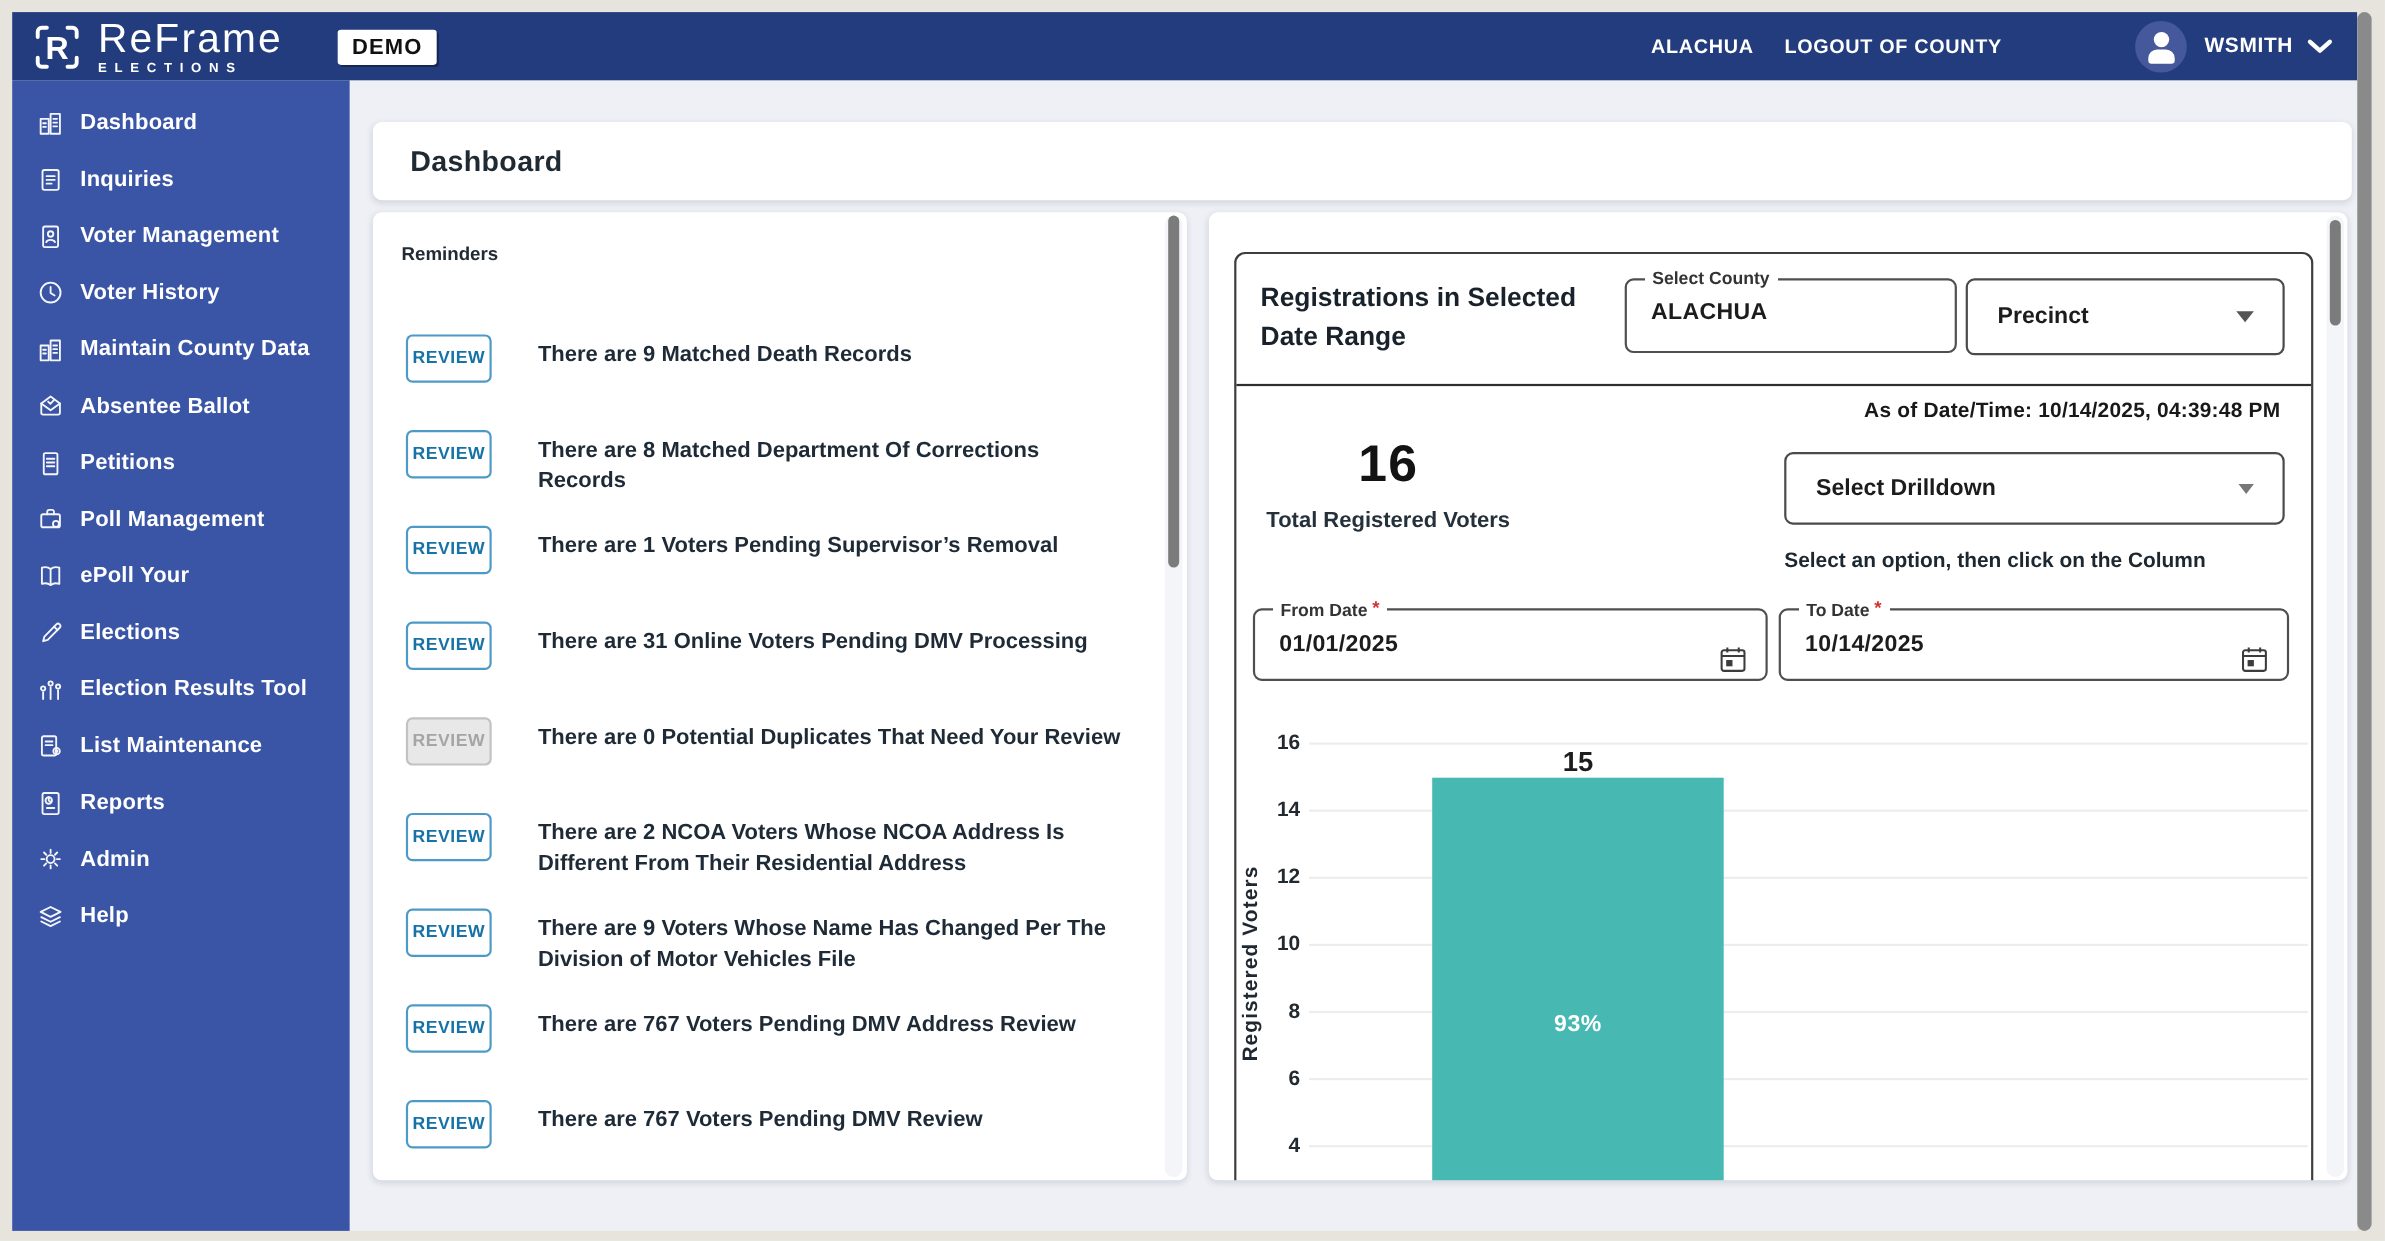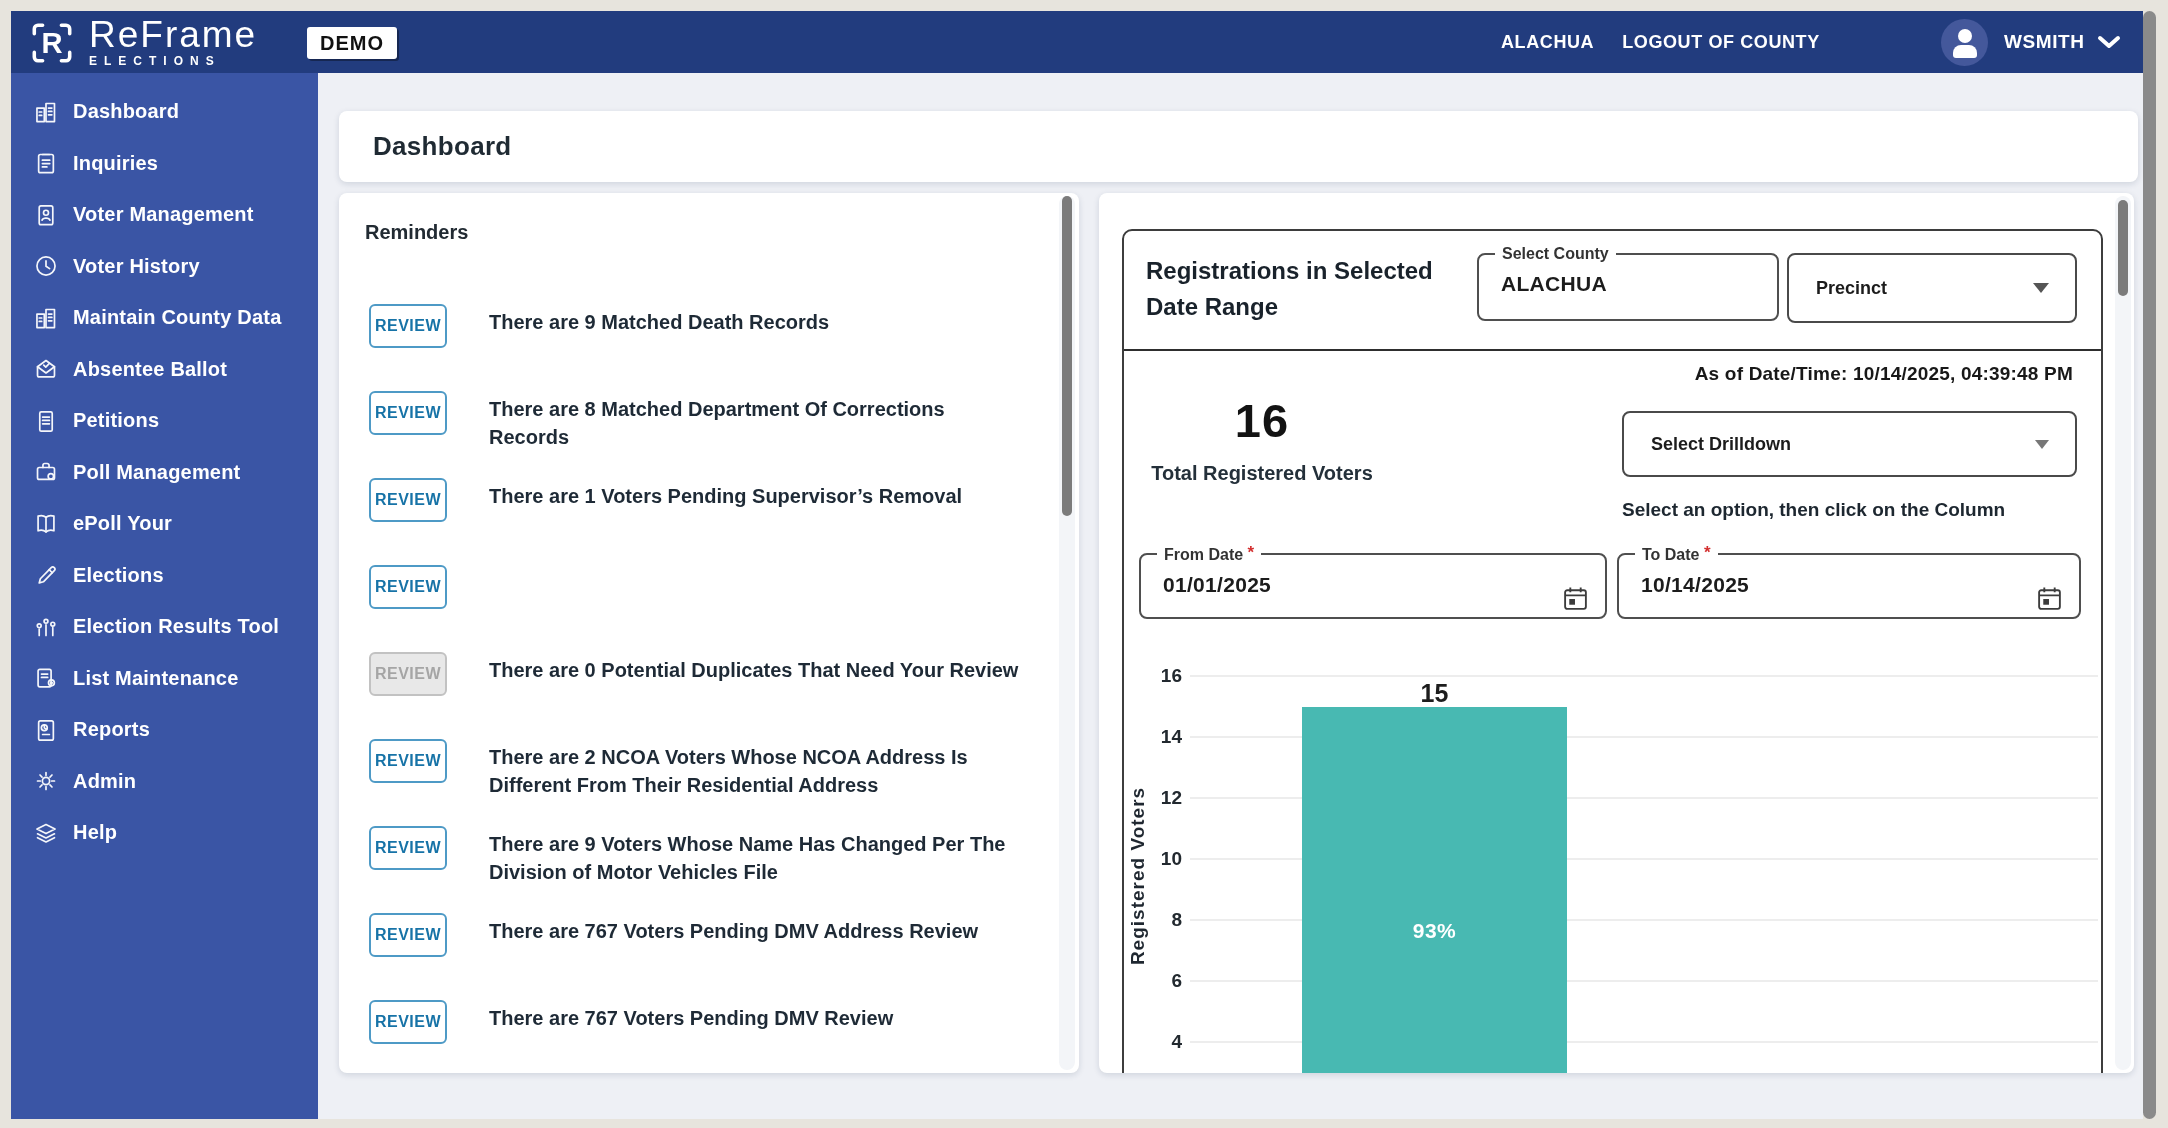--- a/index.html
+++ b/index.html
@@ -39,21 +39,21 @@
   .side-item .lbl{margin-left:14px;font-size:20px;font-weight:700;letter-spacing:.2px;white-space:nowrap;}
 
   
   .main{position:absolute;left:307px;top:62px;right:0;bottom:0;background:#eef0f5;}
   .card{background:#fff;border-radius:8px;box-shadow:0 2px 6px rgba(20,40,80,.14);position:absolute;}
   .title-card{left:21px;top:38px;width:1799px;height:71px;display:flex;align-items:center;}
   .page-title{margin-left:34px;font-size:26px;font-weight:700;color:#1f2a33;letter-spacing:.3px;}
 
   
   .rem-card{left:21px;top:120px;width:740px;height:880px;overflow:hidden;}
-  .rem-title{position:absolute;left:26px;top:28px;font-size:20px;font-weight:600;color:#222b33;}
+  .rem-title{position:absolute;left:26px;top:28px;font-size:17px;font-weight:600;color:#222b33;}
   .rem-row{position:absolute;left:30px;display:flex;align-items:flex-start;height:87px;}
   .review-btn{
     width:78px;height:44px;flex:0 0 auto;border-radius:6px;background:#fff;
     border:2px solid #4e9ac6;color:#1773a7;font-size:16px;font-weight:700;letter-spacing:.5px;
     display:flex;align-items:center;justify-content:center;cursor:pointer;
     font-family:"Liberation Sans","DejaVu Sans",sans-serif;
   }
   .review-btn.disabled{background:#e8e8e8;border-color:#c2c2c2;color:#a5a5a5;cursor:default;}
   .rem-text{margin-left:42px;max-width:540px;font-size:20px;font-weight:600;color:#1e2a36;line-height:28px;padding-top:4px;}
 
@@ -78,21 +78,21 @@
   .f-from{left:15px;top:312px;width:464px;height:72px;}
   .f-to{left:493px;top:312px;width:460px;height:72px;}
   .cal-icon{position:absolute;right:16px;top:21px;cursor:pointer;}
 
   .selectbox{
     position:absolute;border:2px solid #4a4a4a;border-radius:8px;background:#fff;
     display:flex;align-items:center;cursor:pointer;box-sizing:border-box;
   }
   .sel-precinct{left:663px;top:22px;width:290px;height:70px;}
   .sel-drill{left:498px;top:180px;width:455px;height:66px;}
-  .selectbox .slabel{margin-left:27px;font-size:18px;font-weight:600;color:#1c1c1c;}
+  .selectbox .slabel{margin-left:27px;font-size:21px;font-weight:600;color:#1c1c1c;}
   .caret{margin-left:auto;margin-right:26px;width:0;height:0;border-left:8px solid transparent;border-right:8px solid transparent;border-top:10px solid #555;}
   .sel-drill .caret{border-top-color:#777;border-left-width:7px;border-right-width:7px;border-top-width:9px;}
 
   .divider{position:absolute;left:0;right:0;top:118px;border-top:2px solid #2e2e2e;}
   .asof{position:absolute;right:28px;top:132px;font-size:19px;font-weight:600;color:#181818;letter-spacing:.2px;}
 
   .total-block{position:absolute;left:18px;top:162px;width:240px;text-align:center;}
   .total-value{font-size:47px;font-weight:700;color:#131313;letter-spacing:1px;}
   .total-label{margin-top:14px;font-size:20px;font-weight:600;color:#24303a;}
 
@@ -280,20 +280,21 @@
           <div class="rem-row" style="top: 198px;">
             <button class="review-btn">REVIEW</button>
             <div class="rem-text">There are 8 Matched Department Of Corrections Records</div>
           </div>
           <div class="rem-row" style="top: 285px;">
             <button class="review-btn">REVIEW</button>
             <div class="rem-text">There are 1 Voters Pending Supervisor’s Removal</div>
           </div>
           <div class="rem-row" style="top: 372px;">
             <button class="review-btn">REVIEW</button>
+            <div class="rem-text">There are 31 Online Voters Pending DMV Processing</div>
           </div>
           <div class="rem-row" style="top: 459px;">
             <button class="review-btn disabled" disabled="">REVIEW</button>
             <div class="rem-text">There are 0 Potential Duplicates That Need Your Review</div>
           </div>
           <div class="rem-row" style="top: 546px;">
             <button class="review-btn">REVIEW</button>
             <div class="rem-text">There are 2 NCOA Voters Whose NCOA Address Is Different From Their Residential Address</div>
           </div>
           <div class="rem-row" style="top: 633px;">

